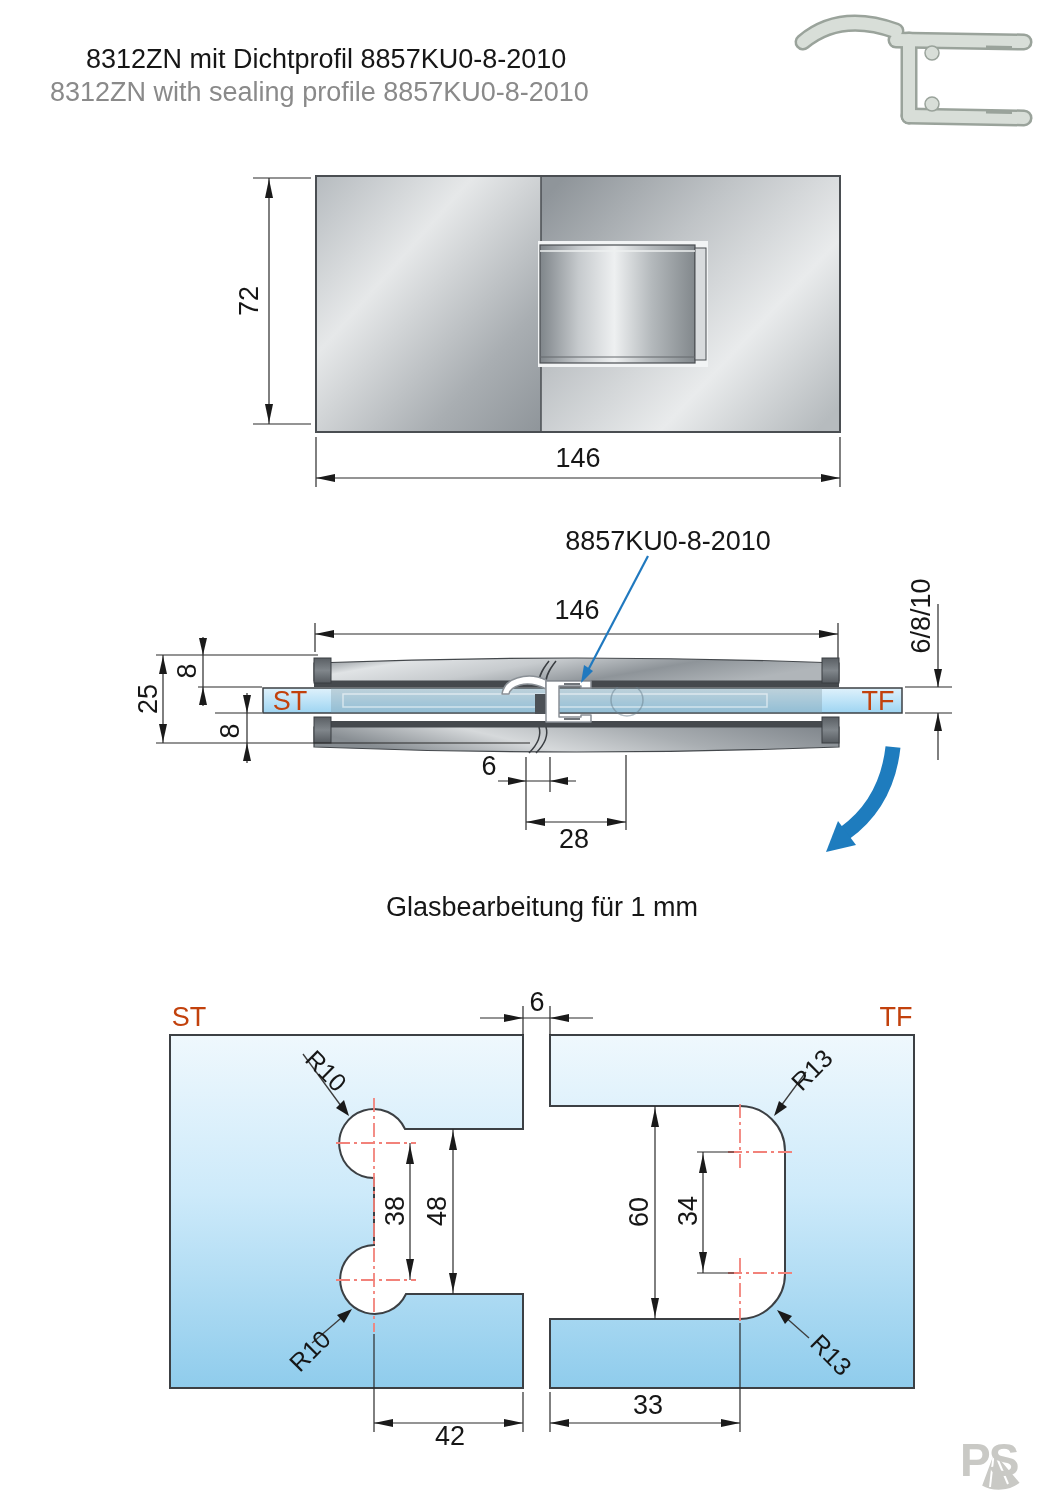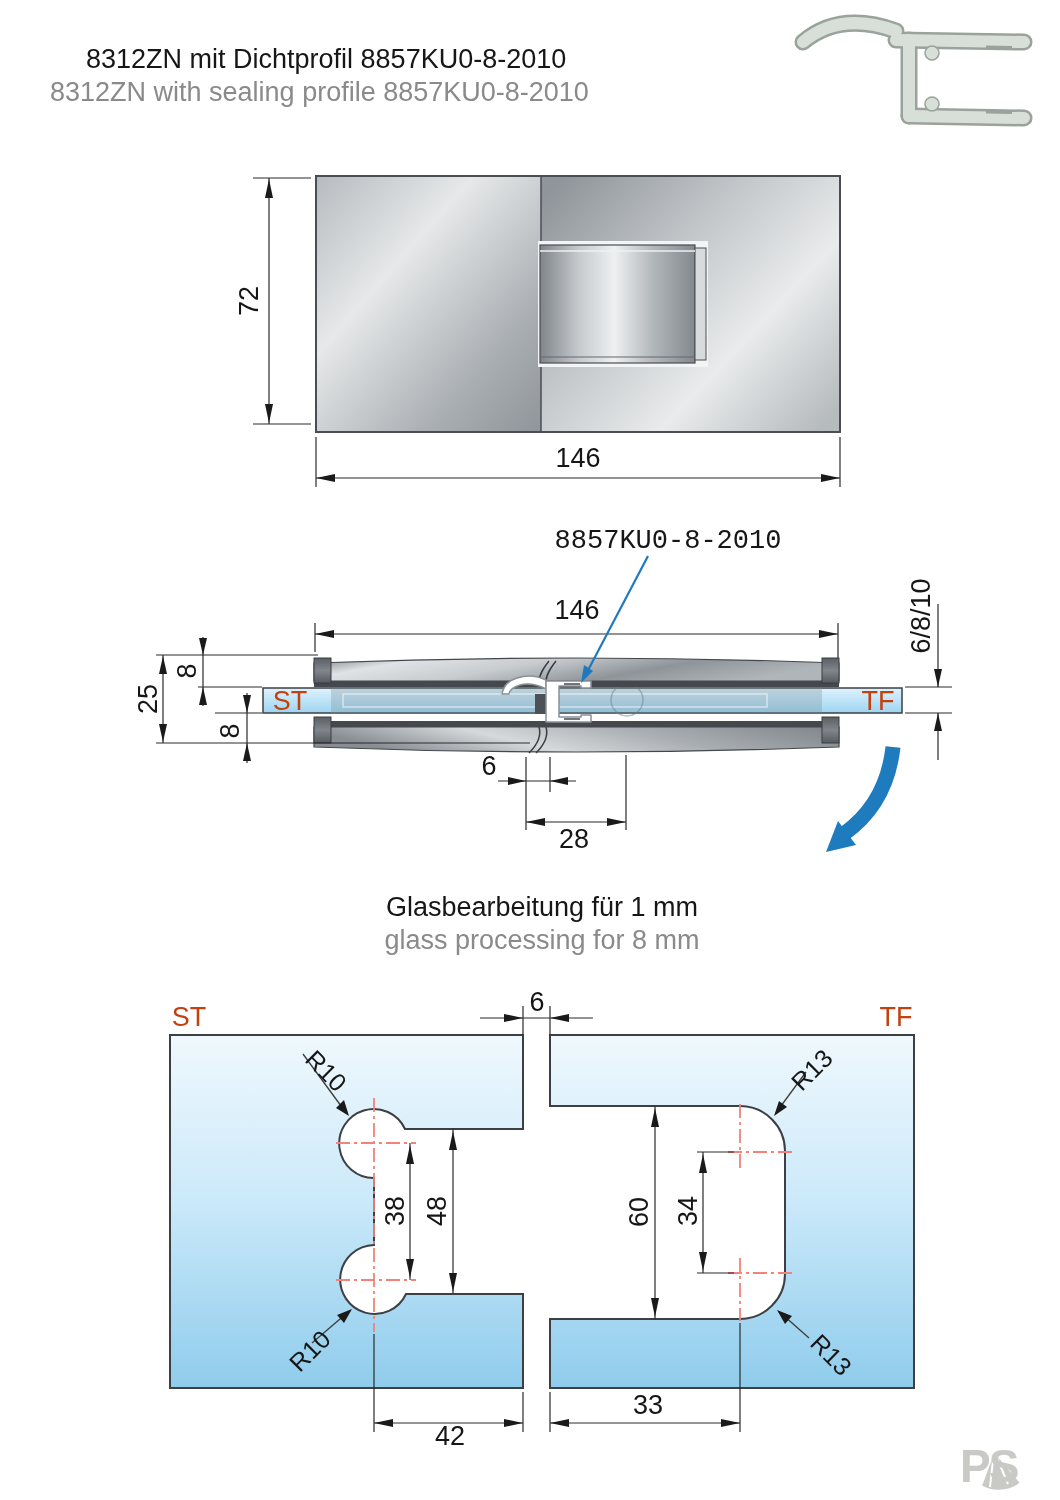--- a/index.html
+++ b/index.html
@@ -280,45 +280,44 @@
     <line x1="994" y1="1451" x2="1008" y2="1484" stroke="#ffffff" stroke-width="2"></line>
   </g>
 </svg>
 
 <div class="tl title1" style="left:50px;top:44px;margin-left:36px;">8312ZN mit Dichtprofil 8857KU0-8-2010</div>
 <div class="tl title2" style="left:50px;top:77px;text-align:center;">8312ZN with sealing profile 8857KU0-8-2010</div>
 
 <div class="t big rot" style="left:249px;top:301px;">72</div>
 <div class="t big" style="left:578px;top:458px;">146</div>
 
-<div class="t big" style="left:668px;top:541px;font-family:Liberation Mono, monospace;">8857KU0-8-2010</div>
+<div class="t big" style="left:668px;top:541px;">8857KU0-8-2010</div>
 <div class="t big" style="left:577px;top:610px;">146</div>
 <div class="t big rot" style="left:921px;top:616px;">6/8/10</div>
 <div class="t big rot" style="left:148px;top:699px;">25</div>
 <div class="t big rot" style="left:187px;top:671px;">8</div>
 <div class="t big rot" style="left:230px;top:731px;">8</div>
 <div class="t big" style="left:489px;top:766px;">6</div>
 <div class="t big" style="left:574px;top:839px;">28</div>
 <div class="t big blue" style="left:290px;top:701px;">ST</div>
 <div class="t big blue" style="left:878px;top:701px;">TF</div>
 
 <div class="t big" style="left:542px;top:907px;">Glasbearbeitung für 1 mm</div>
-<div class="t big gray" style="left:542px;top:940px;">glass processing for 8 mm</div>
 
 <div class="t big blue" style="left:189px;top:1017px;">ST</div>
 <div class="t big blue" style="left:896px;top:1017px;">TF</div>
 <div class="t big" style="left:537px;top:1002px;">6</div>
 
 <div class="t r45" style="left:326px;top:1071px;">R10</div>
 <div class="t rm45" style="left:310px;top:1351px;">R10</div>
 <div class="t rm45" style="left:812px;top:1070px;">R13</div>
 <div class="t r45" style="left:831px;top:1355px;">R13</div>
 
 <div class="t big rot" style="left:395px;top:1211px;">38</div>
 <div class="t big rot" style="left:437px;top:1211px;">48</div>
 <div class="t big rot" style="left:639px;top:1212px;">60</div>
 <div class="t big rot" style="left:688px;top:1211px;">34</div>
 <div class="t big" style="left:450px;top:1436px;">42</div>
 <div class="t big" style="left:648px;top:1405px;">33</div>
 
-<div class="tl logo" style="left:960px;top:1434px;margin-top:6px;">PS</div>
+<div class="tl logo" style="left:960px;top:1434px;">PS</div>
 
 </div>
 
 </body></html>

